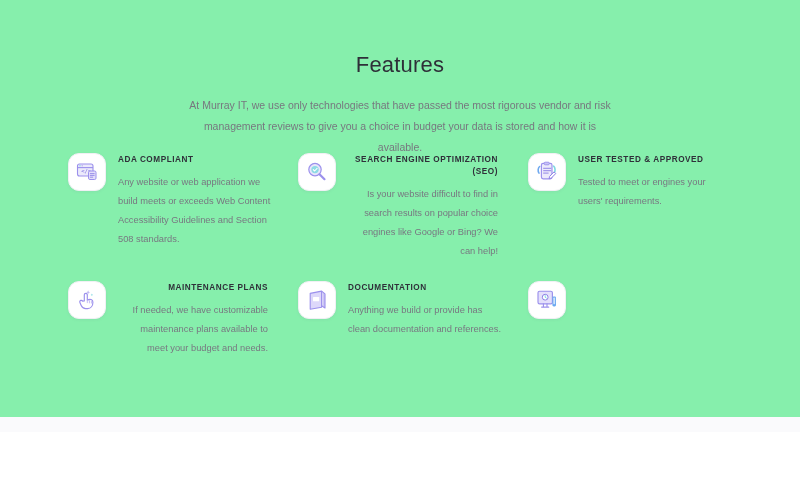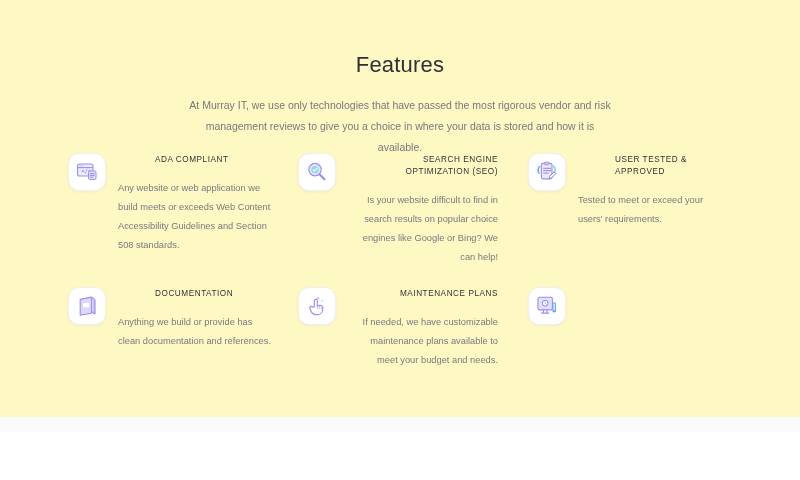--- a/index.html
+++ b/index.html
@@ -14,21 +14,21 @@
     background: #ffffff;
     font-family: "Liberation Sans", sans-serif;
     color: #6b6b76;
     position: relative;
   }
 
   .page {
     width: 800px;
     height: 432px;
     position: relative;
-    background: #fef9c3;
+    background: #86efac;
   }
 
   
   .bottom-band {
     position: absolute;
     left: 0;
     right: 0;
     bottom: 0;
     height: 15px;
     background: #fafafc;
@@ -93,49 +93,48 @@
     justify-content: center;
     margin-top: 1px;
   }
 
   .icon-tile svg { display: block; }
 
   .feature-body { flex: 1 1 auto; min-width: 0; padding-top: 2px; }
 
   .feature-title {
     font-size: 8.2px;
-    font-weight: normal;
+    font-weight: bold;
     letter-spacing: 0.55px;
     color: #2f3039;
     line-height: 1.45;
     text-transform: uppercase;
-    margin-left: 37px;
   }
 
   .feature-text {
-    margin-top: 13px;
+    margin-top: 7px;
     font-size: 9.3px;
     line-height: 2.05;
     color: #7979813;
     color: #787881;
   }
 
   
   .col-1 .feature-body { max-width: 156px; }
   .col-2 .feature-body { max-width: 150px; text-align: right; }
   .col-3 .feature-body { max-width: 145px; }
 </style>
 </head>
 <body>
 
 <div class="page">
 
   <div class="header">
     <h1 class="page-title">Features</h1>
-    <p class="page-subtitle">At Murray IT, we use only technologies that have passed the most rigorous vendor and risk management reviews to give you a choice in where your data is stored and how it is available.</p>
+    <p class="page-subtitle">At Murray IT, we use only technologies that have passed the most rigorous vendor and risk management reviews to give you a choice in budget your data is stored and how it is available.</p>
   </div>
 
   <div class="features">
 
     <div class="feature col-1">
       <div class="icon-tile">
         <svg width="24" height="24" viewBox="0 0 24 24" aria-hidden="true">
           <rect x="2.5" y="4" width="15.5" height="12" rx="2" fill="#eceafb" stroke="#9b90ec" stroke-width="1.1"></rect>
           <path d="M2.5 7.6h15.5" stroke="#9b90ec" stroke-width="1.1"></path>
           <circle cx="5" cy="5.8" r="0.7" fill="#7fd8e2"></circle>
@@ -172,51 +171,51 @@
           <path d="M4.6 6.5c-1.6 1.3-2 4.6-0.6 6.6" stroke="#6fa9ef" stroke-width="1.6" fill="none" stroke-linecap="round"></path>
           <path d="M18.6 6.2c1.7 1.4 2 4.8 0.5 6.8" stroke="#7ed8e0" stroke-width="1.6" fill="none" stroke-linecap="round"></path>
           <rect x="6.4" y="3.4" width="10.6" height="15.4" rx="1.7" fill="#eceafb" stroke="#9b90ec" stroke-width="1.15"></rect>
           <rect x="9.1" y="2.2" width="5.2" height="2.6" rx="1.1" fill="#c9c2f5" stroke="#9b90ec" stroke-width="0.9"></rect>
           <path d="M8.6 8.3h7.2M8.6 10.7h7.2M8.6 13.1h4.6" stroke="#8d82e6" stroke-width="0.95" stroke-linecap="round"></path>
           <path d="M14.6 16.4l4.4-4.5 1.7 1.7-4.4 4.5-2.2 0.6z" fill="#ffffff" stroke="#8d82e6" stroke-width="1" stroke-linejoin="round"></path>
         </svg>
       </div>
       <div class="feature-body">
         <div class="feature-title">USER TESTED &amp; APPROVED</div>
-        <div class="feature-text">Tested to meet or exceed your users' requirements.</div>
+        <div class="feature-text">Tested to meet or engines your users' requirements.</div>
+      </div>
+    </div>
+
+    <div class="feature col-2">
+      <div class="icon-tile">
+        <svg width="24" height="24" viewBox="0 0 24 24" aria-hidden="true">
+          <path d="M13.1 2.2l0.5 1.6 1.6 0.5-1.6 0.5-0.5 1.6-0.5-1.6-1.6-0.5 1.6-0.5z" fill="#b9b0f2"></path>
+          <path d="M16.9 5.6l0.3 1 1 0.3-1 0.3-0.3 1-0.3-1-1-0.3 1-0.3z" fill="#7ed8e0"></path>
+          <path d="M9.3 12.9V6.8a1.5 1.5 0 0 1 3 0v5.3l1.3-0.5c2.4-0.8 4.3 0.5 4.3 2.6 0 3.4-2 6.4-5.3 6.4h-2c-2.2 0-3.6-1.3-4.4-3.1l-1.3-3c-0.4-0.9 0-1.8 0.9-2.1 0.7-0.2 1.4 0 1.8 0.7z" fill="#ffffff" stroke="#9b90ec" stroke-width="1.15" stroke-linejoin="round"></path>
+          <path d="M12.3 12.1v2.6M14.4 12.7v2.2M16.4 13.5v1.6" stroke="#b9b0f2" stroke-width="0.85" stroke-linecap="round"></path>
+        </svg>
+      </div>
+      <div class="feature-body">
+        <div class="feature-title">MAINTENANCE PLANS</div>
+        <div class="feature-text">If needed, we have customizable maintenance plans available to meet your budget and needs.</div>
       </div>
     </div>
 
     <div class="feature col-1">
       <div class="icon-tile">
         <svg width="24" height="24" viewBox="0 0 24 24" aria-hidden="true">
           <path d="M17.4 3.6v14.2l2.6 2.2V5.9z" fill="#cdc6f6"></path>
           <path d="M5.2 5.4l11.4-2.3v16.2L5.2 21.2z" fill="#ddd8fa" stroke="#9b90ec" stroke-width="1.1" stroke-linejoin="round"></path>
           <path d="M16.6 3.1l3.4 2.8v14.1l-3.4-2.2" fill="none" stroke="#9b90ec" stroke-width="1.1" stroke-linejoin="round"></path>
           <rect x="8" y="9" width="6.2" height="4.3" rx="0.5" fill="#ffffff"></rect>
         </svg>
       </div>
       <div class="feature-body">
         <div class="feature-title">DOCUMENTATION</div>
         <div class="feature-text">Anything we build or provide has clean documentation and references.</div>
-      </div>
-    </div>
-
-    <div class="feature col-2">
-      <div class="icon-tile">
-        <svg width="24" height="24" viewBox="0 0 24 24" aria-hidden="true">
-          <path d="M13.1 2.2l0.5 1.6 1.6 0.5-1.6 0.5-0.5 1.6-0.5-1.6-1.6-0.5 1.6-0.5z" fill="#b9b0f2"></path>
-          <path d="M16.9 5.6l0.3 1 1 0.3-1 0.3-0.3 1-0.3-1-1-0.3 1-0.3z" fill="#7ed8e0"></path>
-          <path d="M9.3 12.9V6.8a1.5 1.5 0 0 1 3 0v5.3l1.3-0.5c2.4-0.8 4.3 0.5 4.3 2.6 0 3.4-2 6.4-5.3 6.4h-2c-2.2 0-3.6-1.3-4.4-3.1l-1.3-3c-0.4-0.9 0-1.8 0.9-2.1 0.7-0.2 1.4 0 1.8 0.7z" fill="#ffffff" stroke="#9b90ec" stroke-width="1.15" stroke-linejoin="round"></path>
-          <path d="M12.3 12.1v2.6M14.4 12.7v2.2M16.4 13.5v1.6" stroke="#b9b0f2" stroke-width="0.85" stroke-linecap="round"></path>
-        </svg>
-      </div>
-      <div class="feature-body">
-        <div class="feature-title">MAINTENANCE PLANS</div>
-        <div class="feature-text">If needed, we have customizable maintenance plans available to meet your budget and needs.</div>
       </div>
     </div>
 
     <div class="feature col-3">
       <div class="icon-tile">
         <svg width="24" height="24" viewBox="0 0 24 24" aria-hidden="true">
           <rect x="3" y="3.2" width="14.4" height="12.6" rx="1.6" fill="#e4e0fb" stroke="#9b90ec" stroke-width="1.15"></rect>
           <circle cx="10.2" cy="9.2" r="2.9" fill="#ffffff" stroke="#8d82e6" stroke-width="1"></circle>
           <path d="M10.2 7.6v1.7l1.2 0.8" stroke="#7ed8e0" stroke-width="1" stroke-linecap="round" fill="none"></path>
           <path d="M8.4 15.8v2.6M12 15.8v2.6M6.6 19.1h7.2" stroke="#9b90ec" stroke-width="1.1" stroke-linecap="round"></path>

